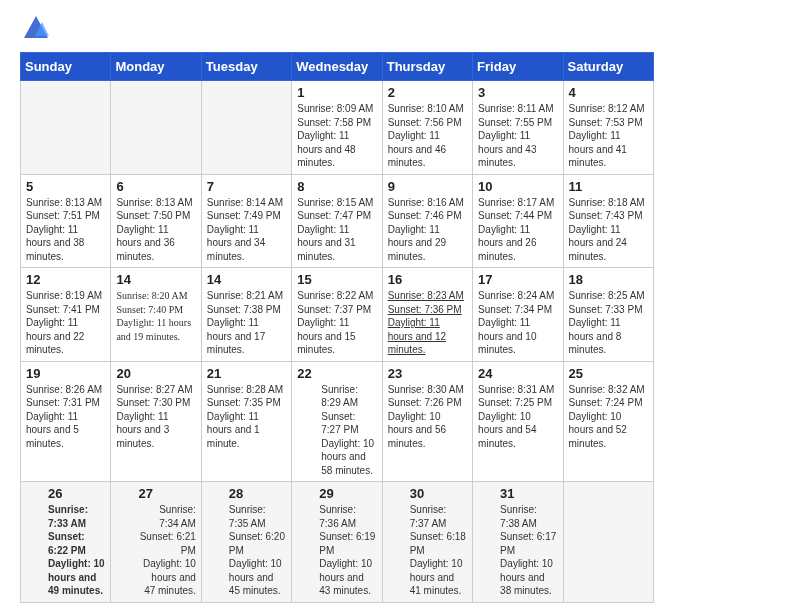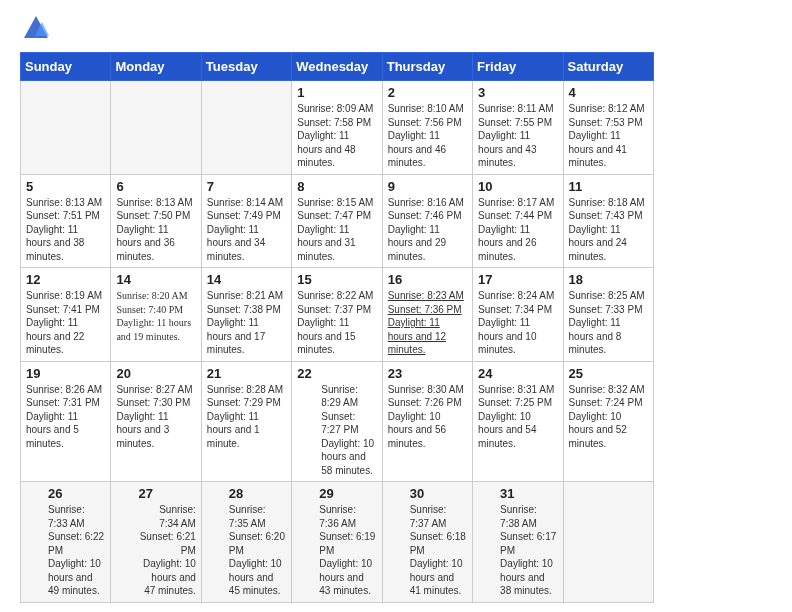--- a/index.html
+++ b/index.html
@@ -262,21 +262,21 @@
           </td>
           <td>
             <div class="cell-day">20</div>
             <div class="cell-info" style="white-space: pre-line;">Sunrise: 8:27 AM
 Sunset: 7:30 PM
 Daylight: 11 hours and 3 minutes.</div>
           </td>
           <td>
             <div class="cell-day">21</div>
             <div class="cell-info" style="white-space: pre-line;">Sunrise: 8:28 AM
-Sunset: 7:29 PM
+Sunset: 7:35 PM
 Daylight: 11 hours and 1 minute.</div>
           </td>
           <td>
             <div class="cell-day">22</div>
             <div class="cell-info" style="white-space: pre-line; margin-left: 24px;">Sunrise: 8:29 AM
 Sunset: 7:27 PM
 Daylight: 10 hours and 58 minutes.</div>
           </td>
           <td>
             <div class="cell-day">23</div>
@@ -293,21 +293,21 @@
           <td>
             <div class="cell-day">25</div>
             <div class="cell-info" style="white-space: pre-line;">Sunrise: 8:32 AM
 Sunset: 7:24 PM
 Daylight: 10 hours and 52 minutes.</div>
           </td>
         </tr>
         <tr>
           <td>
             <div class="cell-day">26</div>
-            <div class="cell-info" style="white-space: pre-line;">Sunrise: 7:33 AM
+            <div class="cell-info" style="white-space: pre-line; font-weight: bold;">Sunrise: 7:33 AM
 Sunset: 6:22 PM
 Daylight: 10 hours and 49 minutes.</div>
           </td>
           <td>
             <div class="cell-day">27</div>
             <div class="cell-info" style="white-space: pre-line; text-align: right;">Sunrise: 7:34 AM
 Sunset: 6:21 PM
 Daylight: 10 hours and 47 minutes.</div>
           </td>
           <td>

